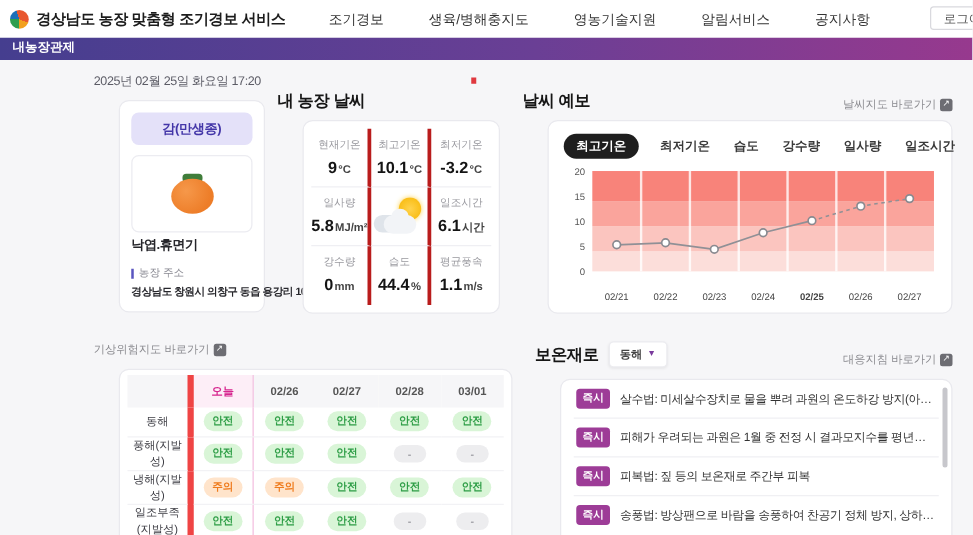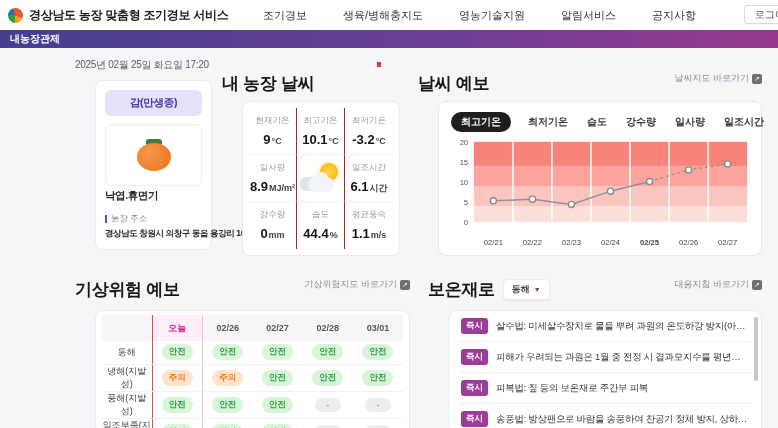--- a/index.html
+++ b/index.html
@@ -24,22 +24,22 @@
   .main { padding:10px 16px 0 75px; }
   .row1 { display:flex; }
   .col-crop { width:137px; flex:none; }
   .col-weather { width:178px; flex:none; margin-left:10px; }
   .col-forecast { flex:1; margin-left:18px; min-width:0; }
   .row2 { display:flex; margin-top:22px; }
   .col-risk { width:335px; flex:none; }
   .col-guide { flex:1; margin-left:18px; min-width:0; }
 
   .card { background:#fff; border:1px solid #e9e9ee; border-radius:8px;margin-left:20px; }
-  .sec-title { font-size:17px; font-weight:bold; color:#161616; letter-spacing:-0.3px; }
-  .title-row { display:flex; align-items:flex-start; justify-content:space-between; margin-bottom:8px; }
+  .sec-title { font-size:13px; font-weight:bold; color:#161616; letter-spacing:-0.3px; }
+  .title-row { display:flex; align-items:flex-end; justify-content:space-between; margin-bottom:8px; }
   .goto-link { font-size:9px; color:#8a8a8f; display:flex; align-items:center; gap:3px; cursor:pointer; white-space:nowrap; }
   .link-ico { width:10px; height:10px; background:#6d6d73; color:#fff; border-radius:2px; font-size:7px;
               line-height:10px; text-align:center; display:inline-block; }
 
   
   .farm-date { font-size:10px; color:#5c5c66; margin-bottom:8px; letter-spacing:-0.3px; }
   .crop-card { padding:9px; }
   .crop-badge { background:#e4e1f9; color:#4336a8; border-radius:6px; text-align:center;
                 font-size:10.5px; font-weight:bold; padding:6px 0; letter-spacing:-0.3px; }
   .crop-img { border:1px solid #ececf1; border-radius:6px; height:62px; margin-top:8px;
@@ -50,21 +50,21 @@
   .persimmon .leaf { position:absolute; left:9px; top:0; width:16px; height:7px; border-radius:3px; background:#3f7d3a; }
   .meta-label { display:flex; align-items:center; gap:4px; font-size:8.5px; color:#8a8a93; margin-top:10px; }
   .meta-label .tick { width:2px; height:8px; background:#5a55c0; display:inline-block; }
   .meta-value { font-size:10.5px; font-weight:bold; color:#26262b; margin-top:3px; letter-spacing:-0.4px; }
   .meta-value.small { font-size:8.5px; white-space:nowrap; }
 
   
   .weather-card { margin-top:6px; height:155px; padding:6px; }
   .wgrid { display:grid; grid-template-columns:1fr 1fr 1fr; grid-template-rows:1fr 1fr 1fr; height:100%; }
   .wcell { display:flex; flex-direction:column; align-items:center; justify-content:center; gap:3px;
-           border-right:1px solid #b91c1c; border-bottom:1px solid #efeff3; }
+           border-right:3px solid #b91c1c; border-bottom:1px solid #efeff3; }
   .wcell:nth-child(3n) { border-right:none; }
   .wcell:nth-child(n+7) { border-bottom:none; }
   .wlabel { font-size:8.5px; color:#99999f; }
   .wvalue { font-size:13px; font-weight:bold; color:#141414; }
   .wunit { font-size:9px; font-weight:bold; color:#444; margin-left:1px; }
   .suncloud { position:relative; width:42px; height:30px; }
   .suncloud .sun { position:absolute; right:4px; top:0; width:18px; height:18px; border-radius:50%;
                    background:radial-gradient(circle,#ffd34d,#f7b500); box-shadow:0 0 4px #ffd34d; }
   .suncloud .c1 { position:absolute; left:0; bottom:2px; width:26px; height:14px; border-radius:8px; background:#dfe4ea; }
   .suncloud .c2 { position:absolute; left:8px; bottom:1px; width:26px; height:15px; border-radius:9px; background:#f2f4f7; }
@@ -79,21 +79,21 @@
 
   
   .risk-card { height:170px; overflow:hidden; padding:4px 6px; }
   table.risk { width:100%; border-collapse:collapse; table-layout:fixed; }
   table.risk th, table.risk td { text-align:center; font-size:9px; padding:0; height:23px; vertical-align:middle; }
   table.risk thead th { background:#f6f6f8; color:#555; font-weight:bold; height:26px; }
   table.risk thead th.rowhead { background:#f6f6f8; }
   table.risk th.today { background:#fdeef7; color:#d6268f; }
   table.risk td { border-bottom:1px solid #f2f2f5; color:#3c3c43; }
   table.risk td.rowlabel { font-size:9px; color:#3c3c43; }
-  table.risk .today-col { border-left:1px solid #ef4444; border-right:1px solid #f3bfe0; }
+  table.risk .today-col { border-left:5px solid #ef4444; border-right:1px solid #f3bfe0; }
   .status { display:inline-block; min-width:26px; padding:2px 7px; border-radius:9px; font-size:8.5px; font-weight:bold; }
   .status.safe { background:#d9f5d7; color:#2f9e47; }
   .status.warn { background:#ffe4cb; color:#ef7b1d; }
   .status.none { background:#ededef; color:#a0a0a5; }
 
   
   .guide-head { display:flex; align-items:center; }
   .guide-filter { margin-left:8px; background:#fff; border:1px solid #ececf0; box-shadow:0 1px 2px rgba(0,0,0,.06);
                   border-radius:4px; font-size:9px; color:#444; font-weight:bold; padding:3px 8px; display:flex; gap:4px; align-items:center; }
   .guide-filter .caret { color:#7a3b9d; font-size:7px; }
@@ -164,21 +164,21 @@
             <div class="wcell">
               <div class="wlabel">최고기온</div>
               <div><span class="wvalue">10.1</span><span class="wunit">°C</span></div>
             </div>
             <div class="wcell">
               <div class="wlabel">최저기온</div>
               <div><span class="wvalue">-3.2</span><span class="wunit">°C</span></div>
             </div>
             <div class="wcell">
               <div class="wlabel">일사량</div>
-              <div><span class="wvalue">8.9</span><span class="wunit">MJ/m²</span></div>
+              <div><span class="wvalue">5.8</span><span class="wunit">MJ/m²</span></div>
             </div>
             <div class="wcell">
               <div class="suncloud">
                 <div class="sun"></div>
                 <div class="c1"></div>
                 <div class="c3"></div>
                 <div class="c2"></div>
               </div>
             </div>
             <div class="wcell">
@@ -255,21 +255,20 @@
             </svg>
           </div>
       </div>
     </div>
   </div>
 
   <div class="row2">
 
     <div class="col-risk">
       <div class="title-row" style="margin-bottom:9px;">
-        <span class="sec-title">기상위험 예보</span>
         <span class="goto-link">
           <span>기상위험지도 바로가기</span>
           <span class="link-ico">↗</span>
         </span>
       </div>
       <div class="card risk-card">
         <table class="risk" id="risktable">
             <thead>
               <tr>
                 <th class="rowhead"></th>
@@ -283,34 +282,34 @@
             <tbody>
               <tr>
                 <td class="rowlabel">동해</td>
                 <td class=" today-col"><span class="status safe">안전</span></td>
                 <td class=""><span class="status safe">안전</span></td>
                 <td class=""><span class="status safe">안전</span></td>
                 <td class=""><span class="status safe">안전</span></td>
                 <td class=""><span class="status safe">안전</span></td>
               </tr>
               <tr>
+                <td class="rowlabel">풍해(지발성)</td>
+                <td class=" today-col"><span class="status safe">안전</span></td>
+                <td class=""><span class="status safe">안전</span></td>
+                <td class=""><span class="status safe">안전</span></td>
+                <td class=""><span class="status none">-</span></td>
+                <td class=""><span class="status none">-</span></td>
+              </tr>
+              <tr>
                 <td class="rowlabel">냉해(지발성)</td>
                 <td class=" today-col"><span class="status warn">주의</span></td>
                 <td class=""><span class="status warn">주의</span></td>
                 <td class=""><span class="status safe">안전</span></td>
                 <td class=""><span class="status safe">안전</span></td>
                 <td class=""><span class="status safe">안전</span></td>
-              </tr>
-              <tr>
-                <td class="rowlabel">풍해(지발성)</td>
-                <td class=" today-col"><span class="status safe">안전</span></td>
-                <td class=""><span class="status safe">안전</span></td>
-                <td class=""><span class="status safe">안전</span></td>
-                <td class=""><span class="status none">-</span></td>
-                <td class=""><span class="status none">-</span></td>
               </tr>
               <tr>
                 <td class="rowlabel">일조부족(지발성)</td>
                 <td class=" today-col"><span class="status safe">안전</span></td>
                 <td class=""><span class="status safe">안전</span></td>
                 <td class=""><span class="status safe">안전</span></td>
                 <td class=""><span class="status none">-</span></td>
                 <td class=""><span class="status none">-</span></td>
               </tr>
             </tbody>

